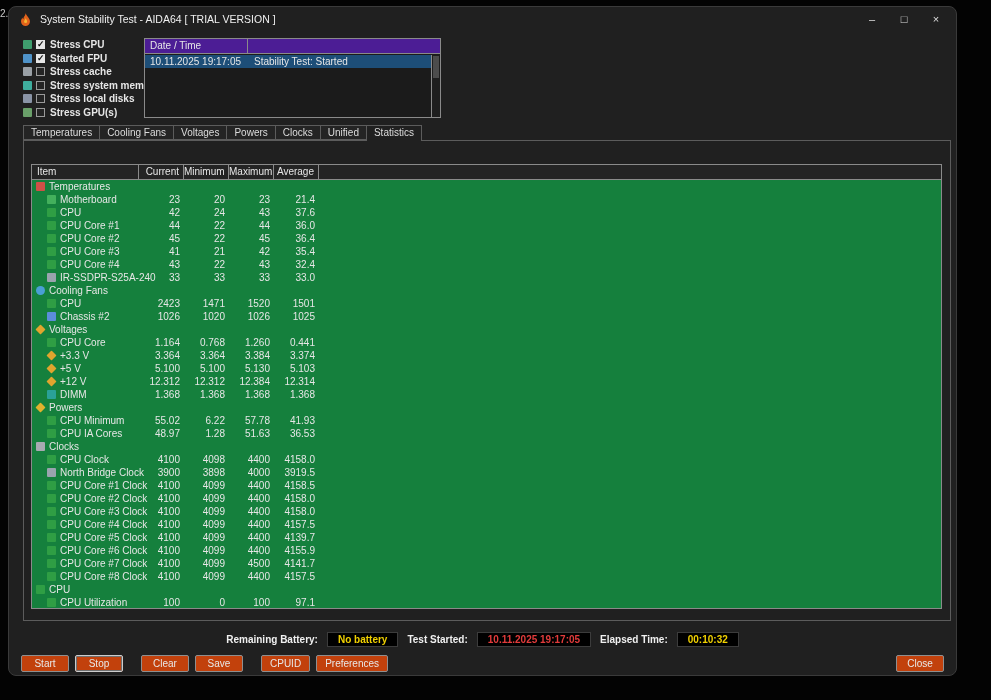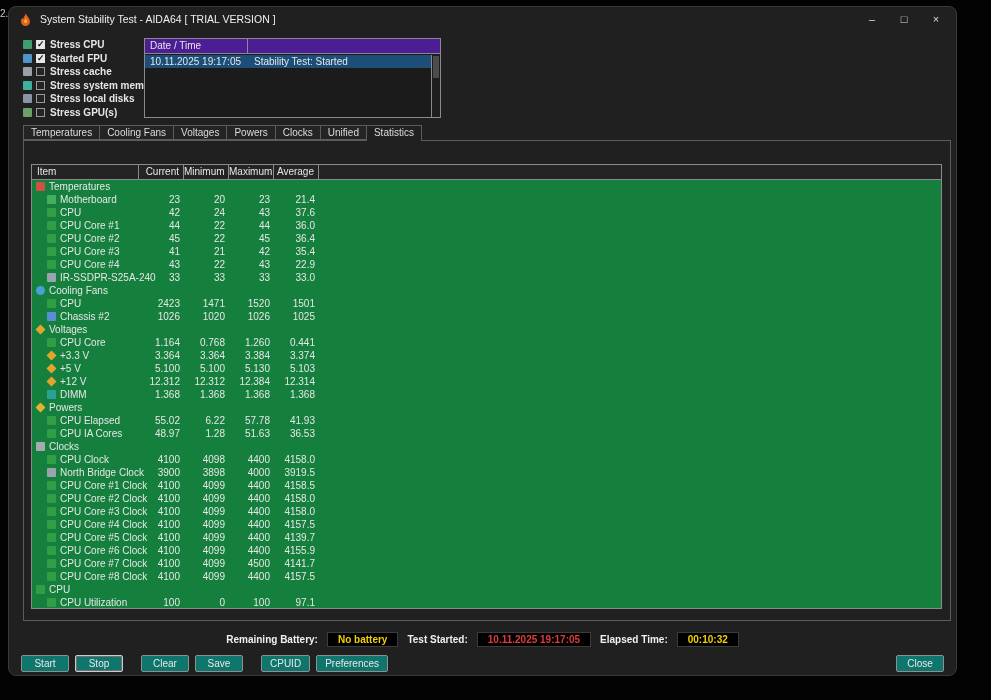--- a/index.html
+++ b/index.html
@@ -74,21 +74,21 @@
   .slabel { white-space:nowrap; }
   .sc-num { width:45px; flex:none; text-align:right; padding-right:4px; }
 
   
   .status-bar { position:absolute; left:0; right:0; top:624px; height:16px; display:flex; justify-content:center; align-items:center; gap:9px; font-size:10px; }
   .sb-label { font-weight:bold; color:#f0f0f0; white-space:nowrap; }
   .sb-value { background:#000; border:1px solid #3c3c3c; padding:1px 10px; font-weight:bold; min-width:62px; text-align:center; white-space:nowrap; }
 
   
   .button-row { position:absolute; left:12px; right:12px; top:648px; display:flex; align-items:center; }
-  .btn { height:17px; min-width:48px; background:#0f766e; border:1px solid #8f8f8f; color:#e8e8e8;
+  .btn { height:17px; min-width:48px; background:#c2410c; border:1px solid #8f8f8f; color:#e8e8e8;
          font-size:10px; font-family:inherit; border-radius:2px; padding:0 8px; cursor:default; }
   .btn.focused { border-color:#cccccc; box-shadow:inset 0 0 0 1px #6f6f6f; }
   .g6  { margin-left:6px; }
   .g18 { margin-left:18px; }
   .spacer { flex:1; }
 </style>
 </head>
 <body>
 
 <div class="artifact">2.</div>
@@ -259,21 +259,21 @@
             <span class="sc-num">35.4</span>
           </div>
           <div class="srow item">
             <span class="sc-item">
               <span class="sicon" style="background: rgb(47, 158, 68);"></span>
               <span class="slabel">CPU Core #4</span>
             </span>
             <span class="sc-num">43</span>
             <span class="sc-num">22</span>
             <span class="sc-num">43</span>
-            <span class="sc-num">22.9</span>
+            <span class="sc-num">32.4</span>
           </div>
           <div class="srow item">
             <span class="sc-item">
               <span class="sicon" style="background: rgb(154, 164, 174);"></span>
               <span class="slabel">IR-SSDPR-S25A-240</span>
             </span>
             <span class="sc-num">33</span>
             <span class="sc-num">33</span>
             <span class="sc-num">33</span>
             <span class="sc-num">33.0</span>
@@ -374,21 +374,21 @@
               <span class="slabel">Powers</span>
             </span>
             <span class="sc-num"></span>
             <span class="sc-num"></span>
             <span class="sc-num"></span>
             <span class="sc-num"></span>
           </div>
           <div class="srow item">
             <span class="sc-item">
               <span class="sicon" style="background: rgb(47, 158, 68);"></span>
-              <span class="slabel">CPU Elapsed</span>
+              <span class="slabel">CPU Minimum</span>
             </span>
             <span class="sc-num">55.02</span>
             <span class="sc-num">6.22</span>
             <span class="sc-num">57.78</span>
             <span class="sc-num">41.93</span>
           </div>
           <div class="srow item">
             <span class="sc-item">
               <span class="sicon" style="background: rgb(47, 158, 68);"></span>
               <span class="slabel">CPU IA Cores</span>

